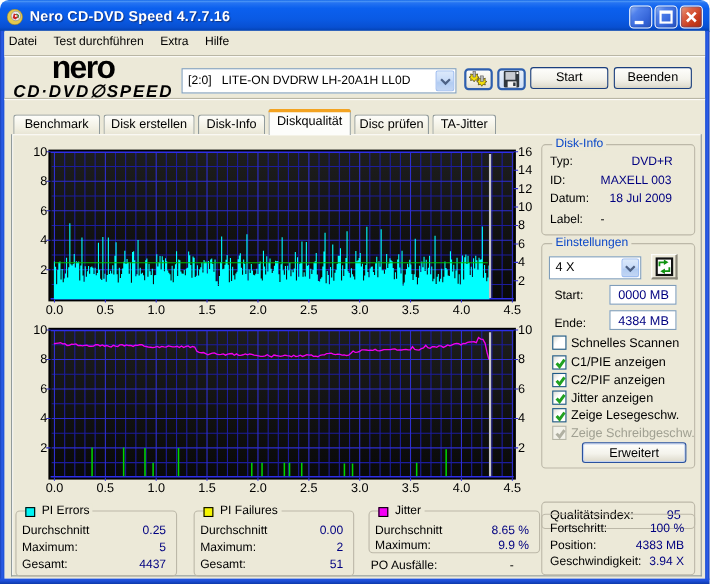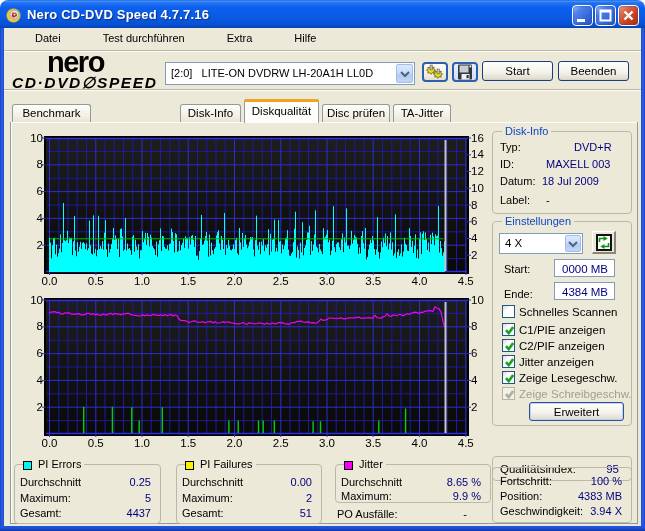--- a/index.html
+++ b/index.html
@@ -17,21 +17,21 @@
 
 #ticon { position:absolute; left:6px; top:8px; width:15px; height:15px; }
 #ttext { position:absolute; left:27px; top:7px; color:#fff; font-size:13px; font-weight:bold; text-shadow:1px 1px 1px #0f3383; letter-spacing:0.2px;}
 .wbtn { position:absolute; top:5px; width:21px; height:21px; border-radius:4px; border:1px solid #fff;
   background:linear-gradient(135deg,#9cbdf8 0%,#5081ec 28%,#3464d8 70%,#2a55be 100%); box-shadow:inset 0 0 2px #1a3f9a; }
 #bmin { left:572px; } #bmax { left:595px; } 
 #bclose { left:618px; background:linear-gradient(135deg,#eda283 0%,#dd6547 30%,#c93c1d 65%,#b02e10 100%); }
 .wbtn svg { position:absolute; left:0; top:0; }
 
 #menu { position:absolute; left:4px; top:28px; width:637px; height:22px; background:#ece9d8; }
-#menu span { display:inline-block; padding:4px 7.5px 0 7.5px; height:20px;margin-left:27px; }
+#menu span { display:inline-block; padding:4px 7.5px 0 7.5px; height:20px; }
 #menu span:first-child { padding-left:4px; }
 #mensep { position:absolute; left:4px; top:50px; width:637px; height:2px; border-top:1px solid #b9b6a5; border-bottom:1px solid #fdfcf9; }
 
 #logo1 { position:absolute; left:47px; top:46px; font-weight:bold; font-size:29px; letter-spacing:-1.5px; }
 #logo2 { position:absolute; left:12px; top:74px; font-weight:bold; font-style:italic; font-size:15.5px; letter-spacing:1.6px; }
 #combo { position:absolute; left:165px; top:62px; width:250px; height:23px; background:#fff; border:1px solid #7f9db9; }
 #combo .ct { position:absolute; left:5px; top:4px; }
 #combo .ca { position:absolute; right:1px; top:1px; width:17px; height:19px; border:1px solid #9ebdf0; border-radius:2px;
   background:linear-gradient(180deg,#dce9fb 0%,#c9dcf8 45%,#b2ccf2 60%,#c3d6f4 100%); }
 #combo .ca svg { position:absolute; left:3px; top:6px; }
@@ -134,39 +134,40 @@
     <rect x="5.5" y="1.5" width="9" height="7" fill="#c9ccd2"></rect>
     <rect x="15.5" y="1.5" width="1.8" height="1.8" fill="#fff"></rect>
     <rect x="7.5" y="10" width="8" height="5.5" fill="#f2f2f2"></rect>
     <rect x="12.5" y="11" width="2.2" height="3.2" fill="#30373d"></rect>
   </svg></div>
   <div class="xpbtn" id="bstart">Start</div>
   <div class="xpbtn" id="bquit">Beenden</div>
   <div id="tbsep"></div>
 
   <div class="tab" style="left:12px;width:79px;">Benchmark</div>
+  <div class="tab" style="left:94px;width:83px;">Disk erstellen</div>
   <div class="tab" style="left:180px;width:61px;">Disk-Info</div>
   <div class="tab" style="left:322px;width:68px;">Disc prüfen</div>
   <div class="tab" style="left:393px;width:58px;">TA-Jitter</div>
   <div id="page"></div>
   <div id="tabactive">Diskqualität</div>
 
   <div class="grp" style="left:492px;top:131px;width:140px;height:83px;">
     <div class="cap">Disk-Info</div>
     <div class="row" style="top:9px;">
         <span class="la">Typ:</span>
         <span style="position:absolute;left:46px;margin-left:28px;" class="navy">DVD+R</span>
       </div>
     <div class="row" style="top:26px;">
         <span class="la">ID:</span>
         <span style="position:absolute;left:46px;" class="navy">MAXELL 003</span>
       </div>
     <div class="row" style="top:43px;">
         <span class="la">Datum:</span>
-        <span style="position:absolute;left:42px;" class="navy">18 Jul 2009</span>
+        <span style="position:absolute;left:54px;" class="navy">18 Jul 2009</span>
       </div>
     <div class="row" style="top:62px;">
         <span class="la">Label:</span>
         <span style="position:absolute;left:46px;">-</span>
       </div>
   </div>
   <div class="grp" style="left:492px;top:221px;width:140px;height:205px;">
     <div class="cap">Einstellungen</div>
   </div>
 

